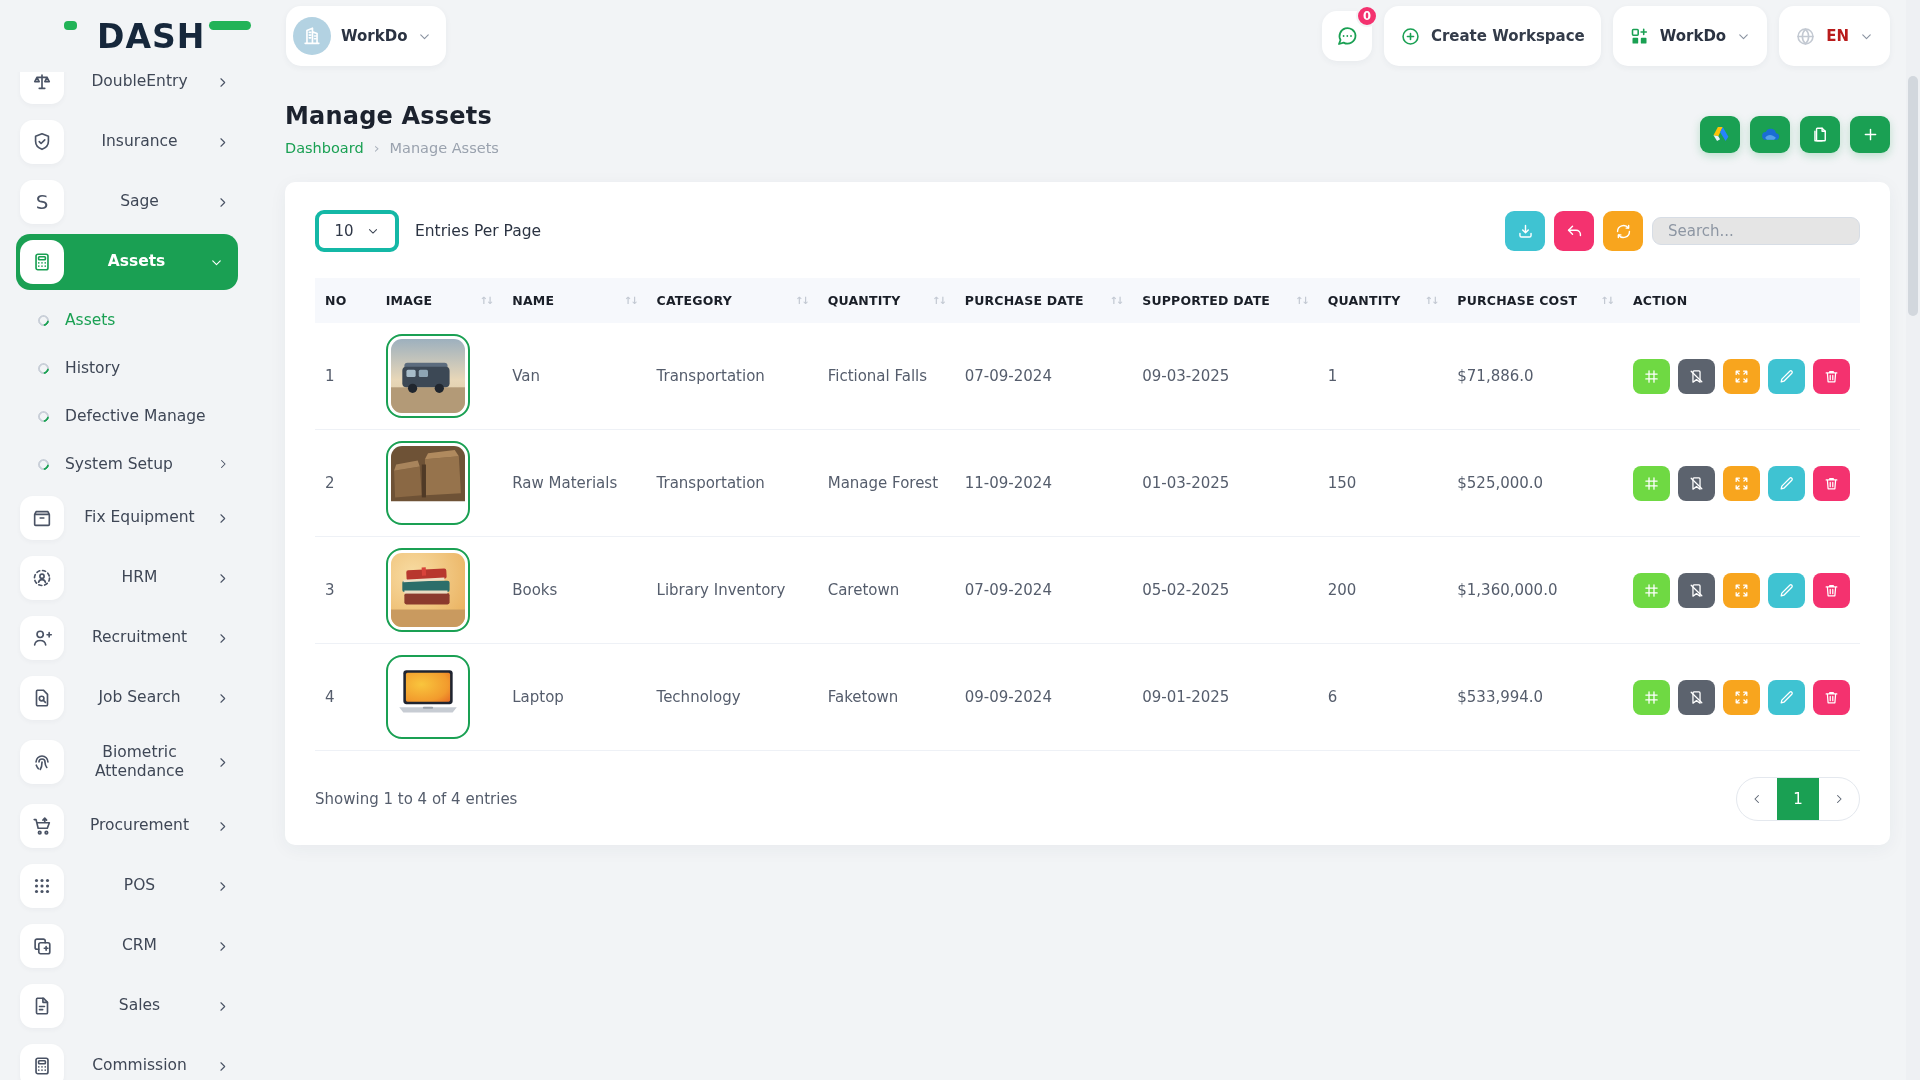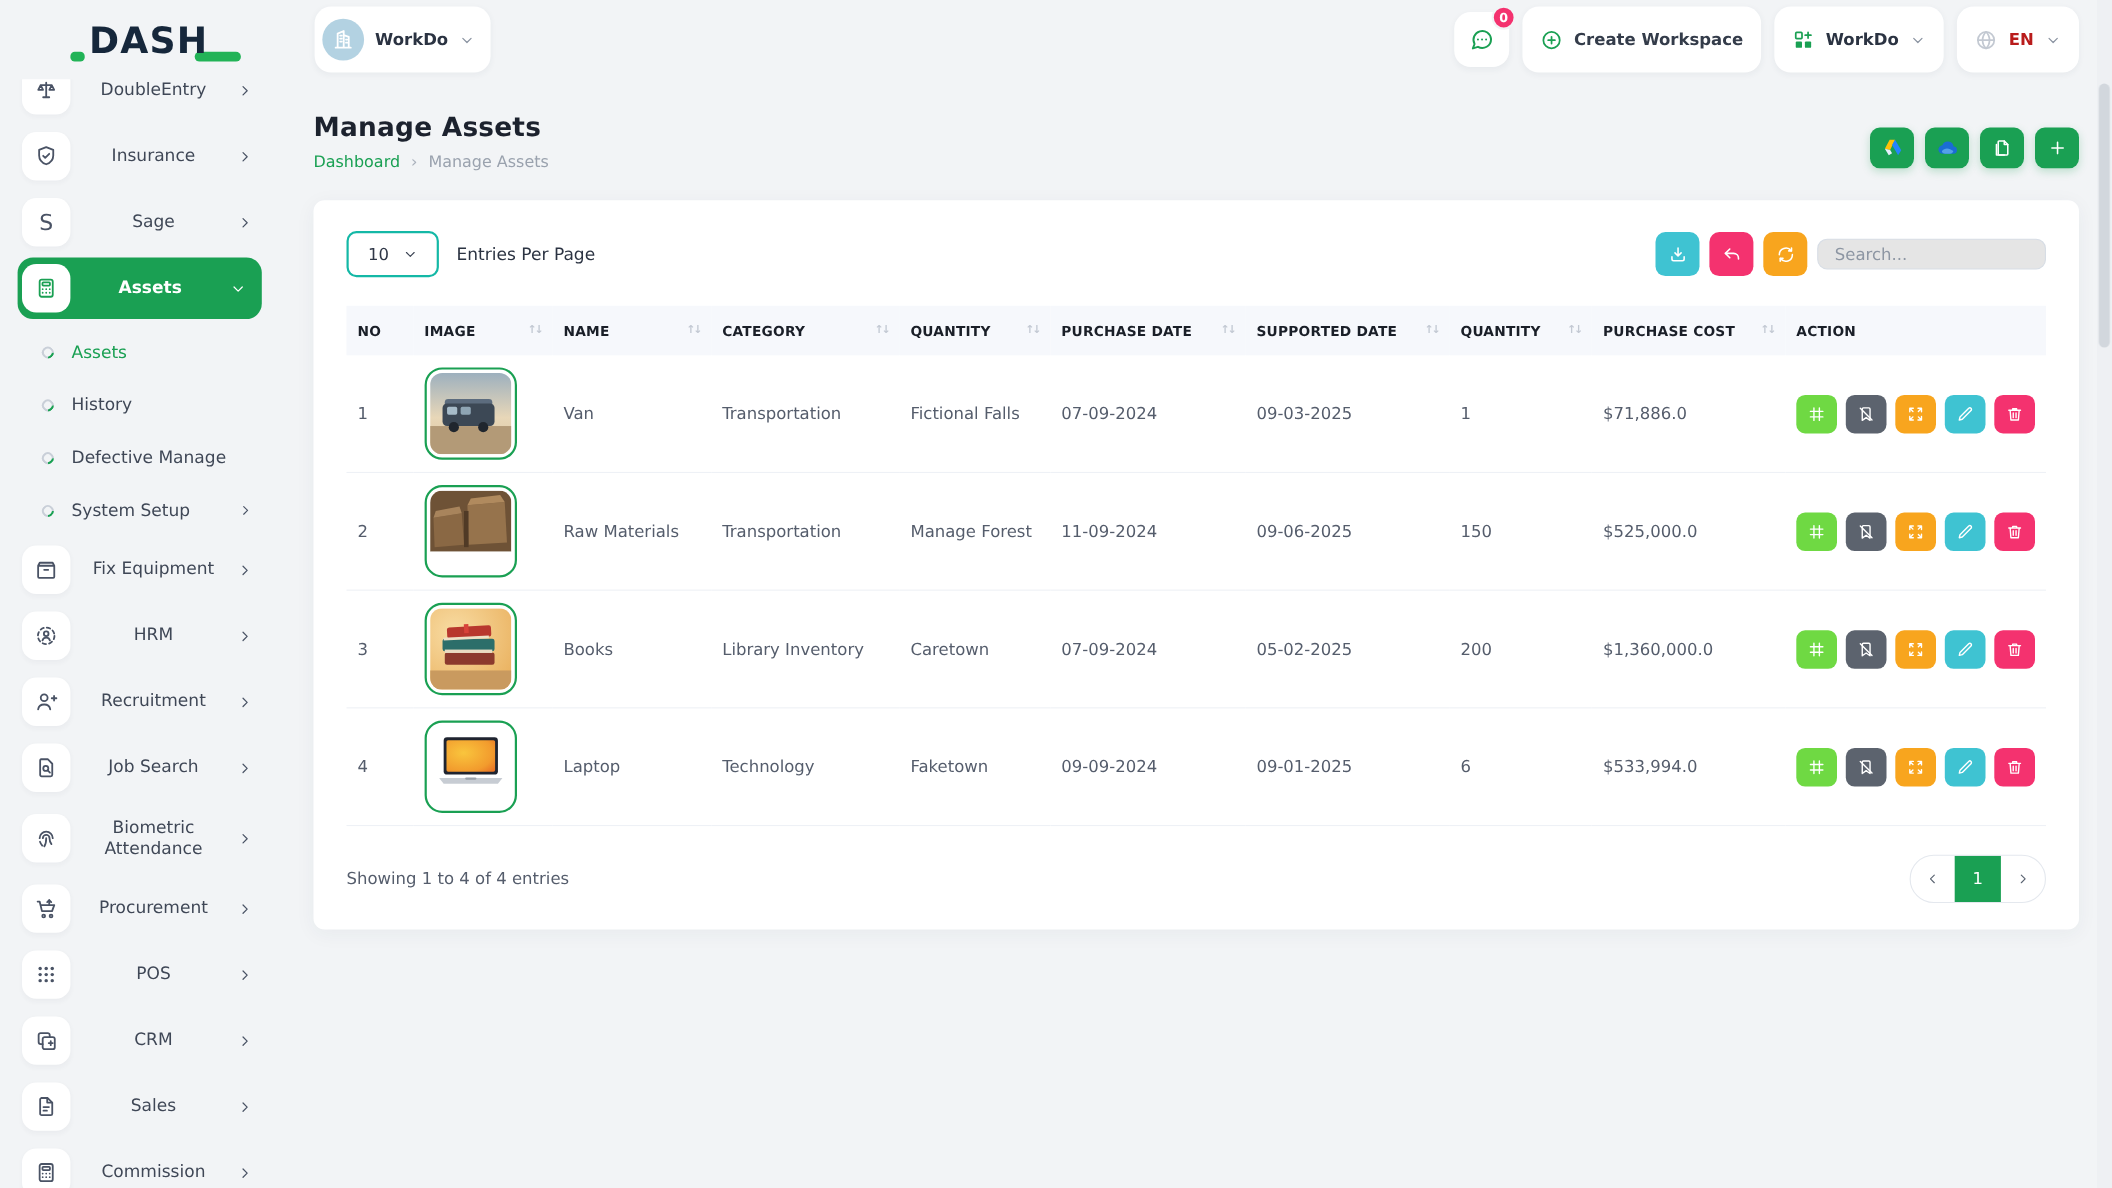--- a/index.html
+++ b/index.html
@@ -3,21 +3,21 @@
 <meta charset="utf-8">
 <style>
   * { margin:0; padding:0; box-sizing:border-box; }
   html,body { width:1920px; height:1080px; overflow:hidden; }
   body { font-family:"DejaVu Sans","Liberation Sans",sans-serif; background:#f2f4f6; color:#3f4756; }
   svg { display:block; }
   .stk { fill:none; stroke:currentColor; stroke-width:1.8; stroke-linecap:round; stroke-linejoin:round; }
 
   
   .topbar { height:72px; display:flex; align-items:center; padding:0 30px 0 64px; }
-  .logo { display:flex; align-items:flex-end; gap:4px; width:210px; }
+  .logo { display:flex; align-items:flex-start; gap:20px; width:210px; }
   .logo-txt { font-size:33px; font-weight:800; letter-spacing:1px; color:#16273b; position:relative; }
   .logo-dot { width:13px; height:9px; border-radius:4px; background:#22b357; margin-top:4px; }
   .logo-dash { width:42px; height:9px; border-radius:5px; background:#22b357; margin-left:-16px; margin-top:4px; }
   .pill { background:#fff; border-radius:15px; height:60px; display:flex; align-items:center; gap:10px;
           padding:0 16px; box-shadow:0 2px 6px rgba(40,55,70,.05); cursor:pointer; }
   .ws-switch { margin-left:12px; padding:0 14px 0 7px; }
   .ws-avatar { width:38px; height:38px; border-radius:50%; background:#b3d2e2; display:flex; align-items:center; justify-content:center; color:#fff; }
   .ws-name { font-size:15px; font-weight:600; color:#2b3342; }
   .chev { color:#8a93a1; }
   .top-right { margin-left:auto; display:flex; align-items:center; gap:12px; }
@@ -58,21 +58,21 @@
   .crumb-home { color:#1aa053; cursor:pointer; }
   .crumb-sep { color:#aab1bc; }
   .crumb-cur { color:#9aa2ae; }
   .head-actions { margin-left:auto; margin-top:14px; display:flex; gap:10px; }
   .gbtn { width:40px; height:37px; border-radius:9px; background:#1aa053; display:flex; align-items:center; justify-content:center;
           color:#fff; cursor:pointer; box-shadow:0 3px 8px rgba(26,160,83,.25); }
 
   
   .card { margin-top:26px; background:#fff; border-radius:10px; padding:28px 30px 24px; box-shadow:0 4px 18px rgba(46,62,82,.05); }
   .controls { display:flex; align-items:center; }
-  .select { width:84px; height:42px; border:2px solid #14b8a6; border-radius:9px; display:flex; align-items:center;
+  .select { width:84px; height:42px; border:4px solid #14b8a6; border-radius:9px; display:flex; align-items:center;
             justify-content:center; gap:12px; font-size:15px; color:#2f3747; cursor:pointer; background:#fff; }
   .per-page { margin-left:16px; font-size:15.5px; font-weight:500; color:#2b3342; }
   .ctrl-right { margin-left:auto; display:flex; align-items:center; gap:9px; }
   .sqbtn { width:40px; height:40px; border-radius:9px; display:flex; align-items:center; justify-content:center; color:#fff; cursor:pointer; }
   .bg-cyan { background:#3fc3d2; } .bg-pink { background:#f4326f; } .bg-orange { background:#f8a51e; }
   .bg-lime { background:#6fd943; } .bg-slate { background:#5c636e; }
   .search { margin-left:0; width:208px; height:28px; border:1px solid #d7dde5; border-radius:9px; padding:0 15px;
             font-size:15px; color:#3f4756; font-family:inherit; background:#e5e5e5; }
   .search::placeholder { color:#8d96a3; }
 
@@ -686,21 +686,21 @@
                   <rect x="30" y="18" width="4" height="32" fill="#503a26"></rect>
                   <rect y="54" width="72" height="18" fill="#ffffff"></rect>
                 </svg>
               </div>
                 </div>
             </td>
             <td>Raw Materials</td>
             <td>Transportation</td>
             <td>Manage Forest</td>
             <td>11-09-2024</td>
-            <td>09-06-2025</td>
+            <td>01-03-2025</td>
             <td>150</td>
             <td>$525,000.0</td>
             <td>
                 <div class="actions">
               <div class="sqbtn bg-lime">
                     <svg width="17" height="17">
                       <use href="#i-hash"></use>
                     </svg>
                   </div>
               <div class="sqbtn bg-slate">

